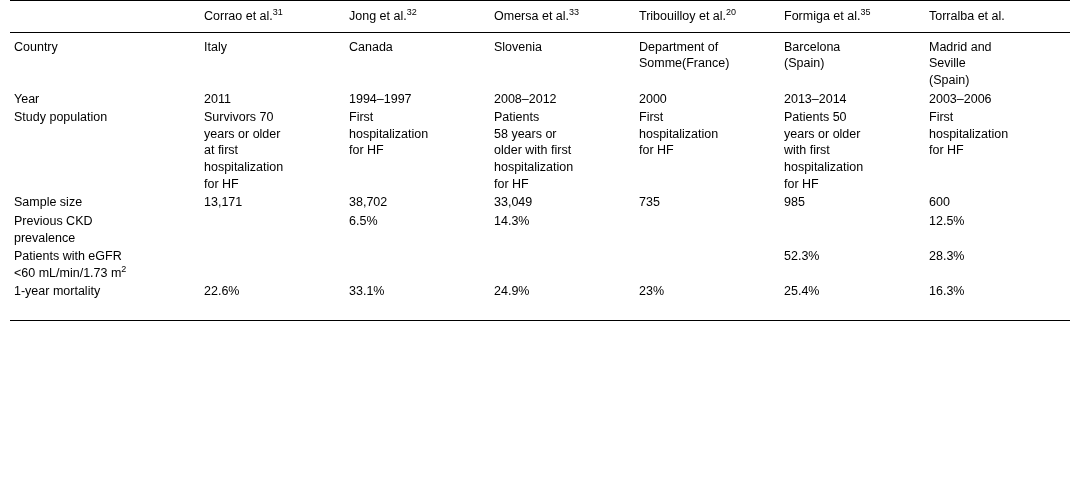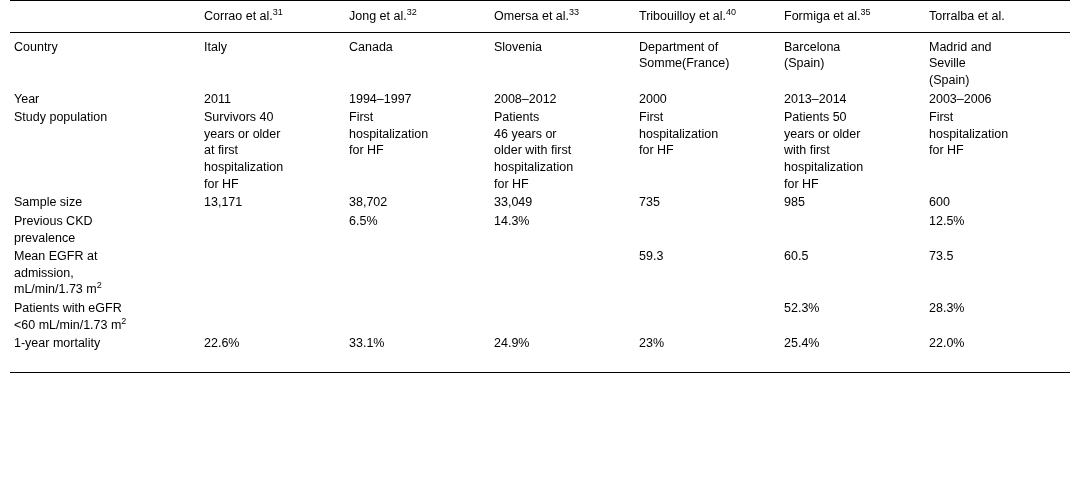--- a/index.html
+++ b/index.html
@@ -72,21 +72,21 @@
         <col class="cx">
         <col class="cx">
         <col class="cx">
     </colgroup>
     <thead>
       <tr>
         <th></th>
         <th><span>Corrao et al.</span><sup>31</sup></th>
         <th><span>Jong et al.</span><sup>32</sup></th>
         <th><span>Omersa et al.</span><sup>33</sup></th>
-        <th><span>Tribouilloy et al.</span><sup>40</sup></th>
+        <th><span>Tribouilloy et al.</span><sup>20</sup></th>
         <th><span>Formiga et al.</span><sup>35</sup></th>
         <th><span>Torralba et al.</span><sup></sup></th>
       </tr>
     </thead>
     <tbody>
 
       <tr class="first-row">
         <td>
             <span class="cell-text">Country</span>
           </td>
@@ -136,34 +136,34 @@
         <td>
             <span class="cell-text">2003–2006</span>
           </td>
       </tr>
 
       <tr>
         <td>
             <span class="cell-text">Study population</span>
           </td>
         <td>
-            <span class="cell-text">Survivors 40
+            <span class="cell-text">Survivors 70
 years or older
 at first
 hospitalization
 for HF</span>
           </td>
         <td>
             <span class="cell-text">First
 hospitalization
 for HF</span>
           </td>
         <td>
             <span class="cell-text">Patients
-46 years or
+58 years or
 older with first
 hospitalization
 for HF</span>
           </td>
         <td>
             <span class="cell-text">First
 hospitalization
 for HF</span>
           </td>
         <td>
@@ -223,41 +223,20 @@
             <span class="cell-text"></span>
           </td>
         <td>
             <span class="cell-text"></span>
           </td>
         <td>
             <span class="cell-text">12.5%</span>
           </td>
       </tr>
 
-      <tr>
-        <td>Mean EGFR at<br>admission,<br>mL/min/1.73 m<sup>2</sup></td>
-        <td>
-            <span class="cell-text"></span>
-          </td>
-        <td>
-            <span class="cell-text"></span>
-          </td>
-        <td>
-            <span class="cell-text"></span>
-          </td>
-        <td>
-            <span class="cell-text">59.3</span>
-          </td>
-        <td>
-            <span class="cell-text">60.5</span>
-          </td>
-        <td>
-            <span class="cell-text">73.5</span>
-          </td>
-      </tr>
 
       <tr>
         <td>Patients with eGFR<br>&lt;60 mL/min/1.73 m<sup>2</sup></td>
         <td>
             <span class="cell-text"></span>
           </td>
         <td>
             <span class="cell-text"></span>
           </td>
         <td>
@@ -288,19 +267,19 @@
         <td>
             <span class="cell-text">24.9%</span>
           </td>
         <td>
             <span class="cell-text">23%</span>
           </td>
         <td>
             <span class="cell-text">25.4%</span>
           </td>
         <td>
-            <span class="cell-text">22.0%</span>
+            <span class="cell-text">16.3%</span>
           </td>
       </tr>
 
     </tbody>
   </table>
 </div>
 
 </body></html>

